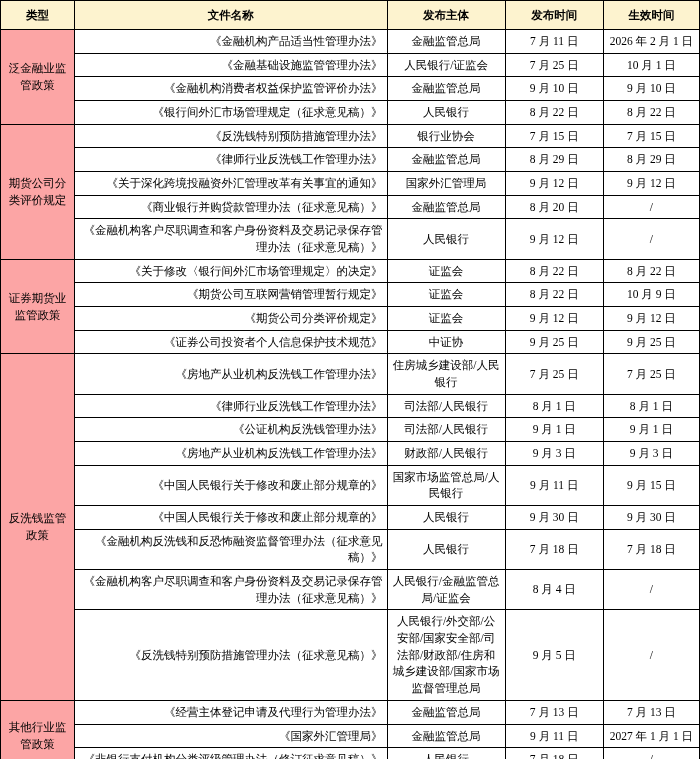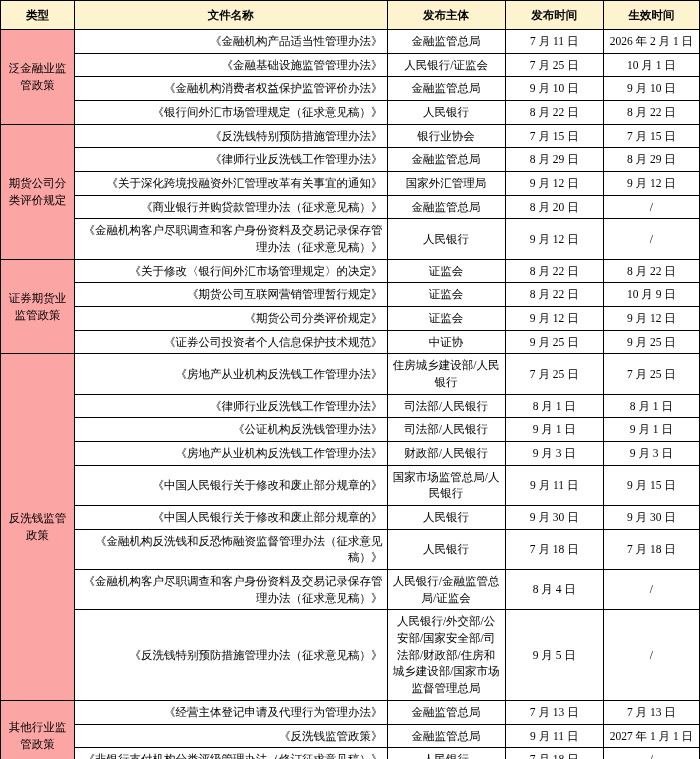--- a/index.html
+++ b/index.html
@@ -211,21 +211,21 @@
         <td class="eff">/</td>
       </tr>
       <tr>
         <td class="cat multiline" rowspan="3">其他行业监管政策</td>
         <td class="name">《经营主体登记申请及代理行为管理办法》</td>
         <td class="issuer">金融监管总局</td>
         <td class="pub">7 月 13 日</td>
         <td class="eff">7 月 13 日</td>
       </tr>
       <tr>
-        <td class="name">《反洗钱监管政策》</td>
+        <td class="name">《国家外汇管理局》</td>
         <td class="issuer">金融监管总局</td>
         <td class="pub">9 月 11 日</td>
         <td class="eff">2027 年 1 月 1 日</td>
       </tr>
       <tr>
         <td class="name">《非银行支付机构分类评级管理办法（修订征求意见稿）》</td>
         <td class="issuer">人民银行</td>
         <td class="pub">7 月 18 日</td>
         <td class="eff">/</td>
       </tr>

